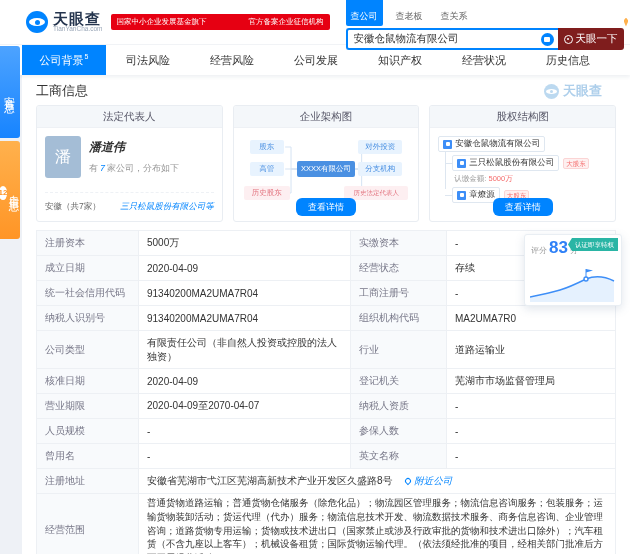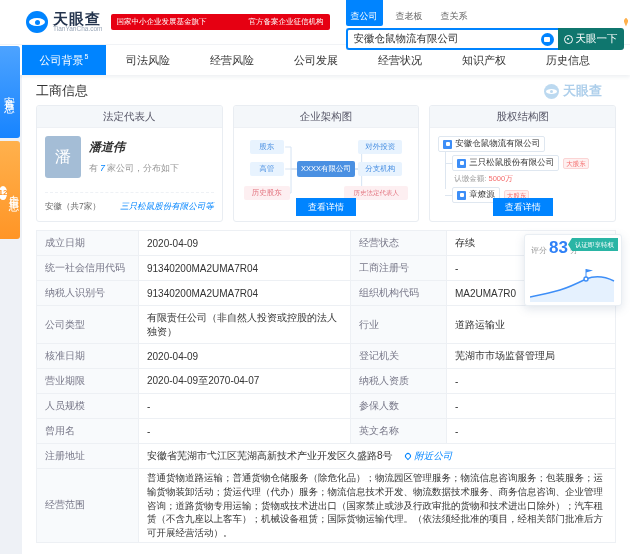--- a/index.html
+++ b/index.html
@@ -22,21 +22,21 @@
   .slogan { margin-left:8px; background:#e60012; color:#fff; font-size:7.5px; line-height:1.5; padding:2px 6px; border-radius:2px; display:flex; flex-direction:row; white-space:nowrap;gap:42px; }
   .search-area { margin-left:16px; display:flex; flex-direction:column; justify-content:center; }
   .search-tabs { display:flex; gap:8px; font-size:9px; color:#666; margin-bottom:2px; align-items:center; }
   .search-tab { padding:16px 5px; height:24px; line-height:13px; border-radius:2px; cursor:pointer; }
   .search-tab.active { background:#0084ff; color:#fff; }
   .search-row { display:flex; }
   .search-input-wrap { position:relative; width:212px; height:22px; border:2px solid #0084ff; border-right:none; border-radius:3px 0 0 3px; background:#fff; display:flex; align-items:center; padding:0 20px 0 6px; }
   .search-input-wrap input { border:none; outline:none; width:100%; font-size:10.5px; color:#333; background:transparent; font-family:inherit; }
   .cam { position:absolute; right:4px; top:2.5px; width:13px; height:13px; border-radius:50%; background:#0084ff; cursor:pointer; }
   .cam::after { content:""; position:absolute; left:3.5px; top:4.5px; width:6px; height:4.5px; background:#fff; border-radius:1px; }
-  .search-btn { width:66px; height:22px; background:#0f766e; color:#fff; border:none; font-size:10.5px; border-radius:0 3px 3px 0; cursor:pointer; display:flex; align-items:center; justify-content:center; gap:3px; font-family:inherit; }
+  .search-btn { width:66px; height:22px; background:#7f1d1d; color:#fff; border:none; font-size:10.5px; border-radius:0 3px 3px 0; cursor:pointer; display:flex; align-items:center; justify-content:center; gap:3px; font-family:inherit; }
   .eye-sm { width:9px; height:9px; border:1px solid #fff; border-radius:50%; position:relative; flex:none; }
   .eye-sm::after { content:""; position:absolute; left:2.5px; top:2.5px; width:2px; height:2px; background:#fff; border-radius:50%; }
   .vip { margin-left:auto; color:#ff9000; font-size:10.5px; display:flex; align-items:center; gap:3px; cursor:pointer; }
   .vip-gem { width:9px; height:9px; background:#ffb14d; clip-path:polygon(50% 0,100% 35%,50% 100%,0 35%); }
   .caret { color:#b9c2cc; font-size:7px; }
 
   
   .navbar { position:absolute; top:44px; left:0; right:0; height:31px; background:#fff; border-top:1px solid #f1f3f6; box-shadow:0 2px 4px rgba(30,60,90,.08); display:flex; padding-left:22px; z-index:7; }
   .nav-tab { width:84px; display:flex; align-items:center; justify-content:center; font-size:11px; color:#333; cursor:pointer; }
   .nav-tab.active { background:#0084ff; color:#fff; }
@@ -77,21 +77,21 @@
   .chip { position:absolute; height:14px; line-height:14px; text-align:center; font-size:7.5px; border-radius:2px; padding:0 2px; white-space:nowrap; overflow:hidden; }
   .chip-blue { background:#e8f3fe; color:#4a90e2; }
   .chip-pink { background:#fdeff1; color:#e2727e; }
   .c-l1 { left:8px; top:4px; width:34px; }
   .c-l2 { left:8px; top:26px; width:34px; }
   .c-l3 { left:2px; top:50px; width:46px; }
   .c-r1 { right:8px; top:4px; width:44px; }
   .c-r2 { right:8px; top:26px; width:44px; }
   .c-r3 { right:2px; top:50px; width:64px; font-size:6.5px; }
   .center-node { position:absolute; left:50%; transform:translateX(-50%); top:25px; width:58px; height:16px; line-height:16px; background:#4a90e2; color:#fff; font-size:7.5px; text-align:center; border-radius:2px; }
-  .detail-btn { position:absolute; bottom:6px; left:50%; transform:translateX(-50%); width:60px; height:18px; background:#0084ff; color:#fff; font-size:9px; border:none; border-radius:0; cursor:pointer; font-family:inherit; }
+  .detail-btn { position:absolute; bottom:6px; left:50%; transform:translateX(-50%); width:60px; height:18px; background:#0084ff; color:#fff; font-size:9px; border:none; border-radius:6px; cursor:pointer; font-family:inherit; }
 
   .tree { position:relative; font-size:8.5px; }
   .tree::before { content:""; position:absolute; left:7px; top:15px; height:38px; width:1px; background:#dde6f0; }
   .tree-node { display:flex; align-items:center; gap:4px; margin-bottom:3px; position:relative; }
   .tree-node.branch { margin-left:14px; }
   .tree-node.branch::before { content:""; position:absolute; left:-7px; top:50%; width:7px; height:1px; background:#dde6f0; }
   .node-box { display:flex; align-items:center; gap:3px; border:1px solid #dfe7f0; border-radius:2px; padding:1px 4px; background:#fff; white-space:nowrap; overflow:hidden; max-width:150px; }
   .node-icon { width:9px; height:9px; background:#3d8ef7; border-radius:1px; position:relative; flex:none; }
   .node-icon::after { content:""; position:absolute; left:2.5px; top:2.5px; width:4px; height:4px; background:#fff; border-radius:1px; }
   .tag-red { font-size:6.5px; color:#f56c6c; background:#fef0f0; border:1px solid #fbd4d4; border-radius:2px; padding:0 2px; height:11px; line-height:10px; white-space:nowrap; }
@@ -166,24 +166,24 @@
   <div class="nav-tab">
     <span>司法风险</span>
   </div>
   <div class="nav-tab">
     <span>经营风险</span>
   </div>
   <div class="nav-tab">
     <span>公司发展</span>
   </div>
   <div class="nav-tab">
+    <span>知识产权</span>
+  </div>
+  <div class="nav-tab">
     <span>经营状况</span>
-  </div>
-  <div class="nav-tab">
-    <span>知识产权</span>
   </div>
   <div class="nav-tab">
     <span>历史信息</span>
   </div>
 </nav>
 
 <div class="side-tab side-official">
   <span>官方信息</span>
 </div>
 <div class="side-tab side-self">
@@ -281,20 +281,26 @@
   </div>
 
   <table>
     <colgroup>
         <col class="c1">
         <col class="c2">
         <col class="c3">
         <col>
       </colgroup>
     <tbody>
+        <tr>
+      <td class="lbl">注册资本</td>
+      <td>5000万</td>
+      <td class="lbl">实缴资本</td>
+      <td>-</td>
+    </tr>
     <tr>
       <td class="lbl">成立日期</td>
       <td>2020-04-09</td>
       <td class="lbl">经营状态</td>
       <td>存续</td>
     </tr>
     <tr>
       <td class="lbl">统一社会信用代码</td>
       <td>91340200MA2UMA7R04</td>
       <td class="lbl">工商注册号</td>

